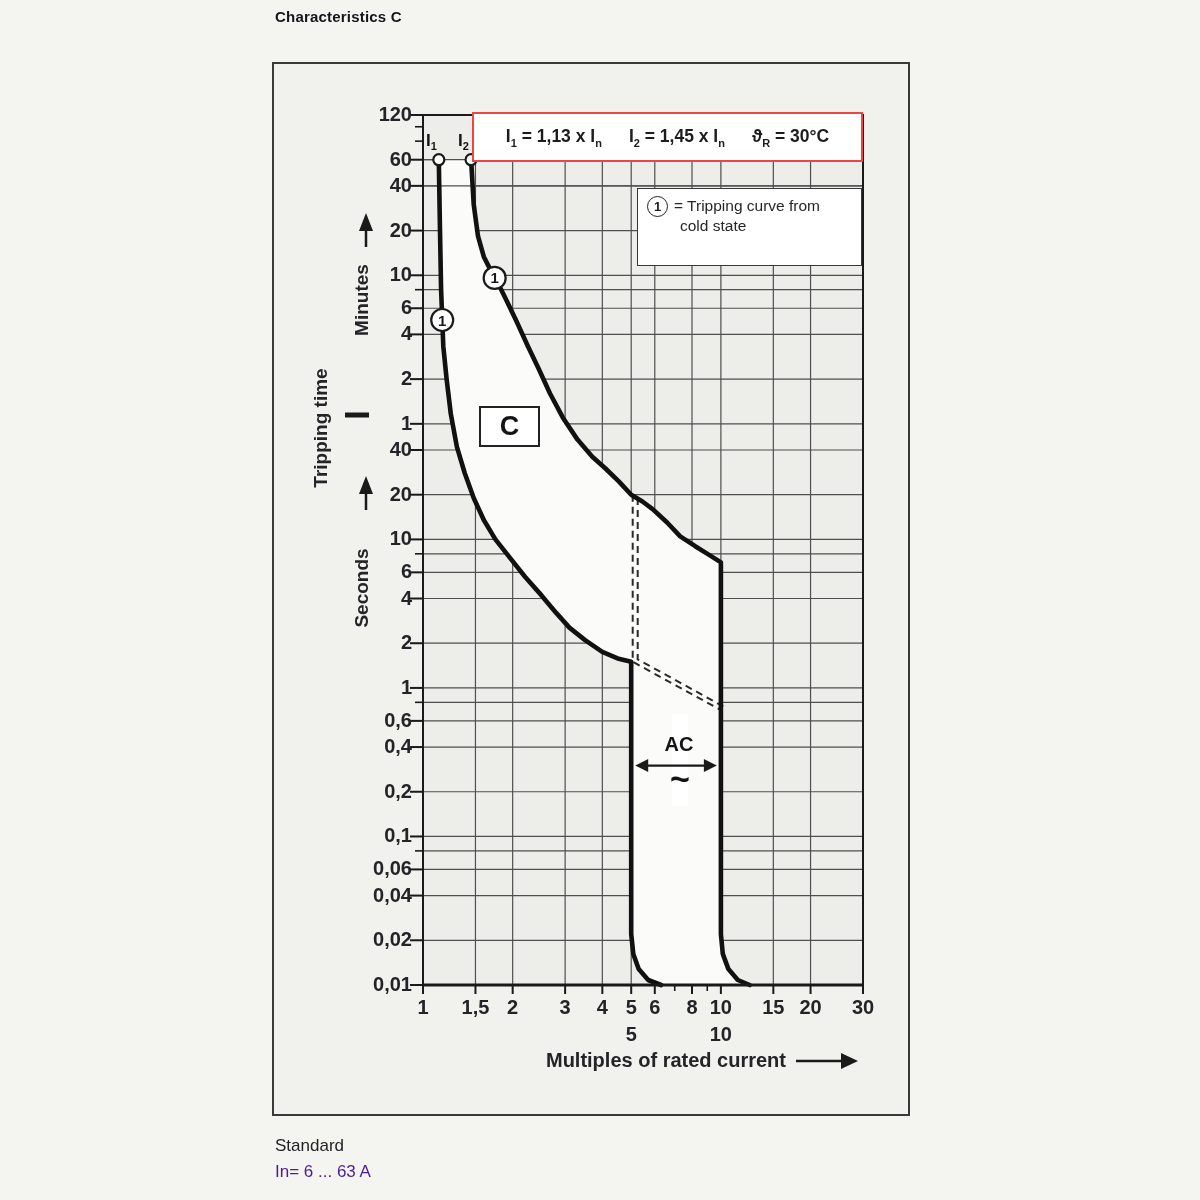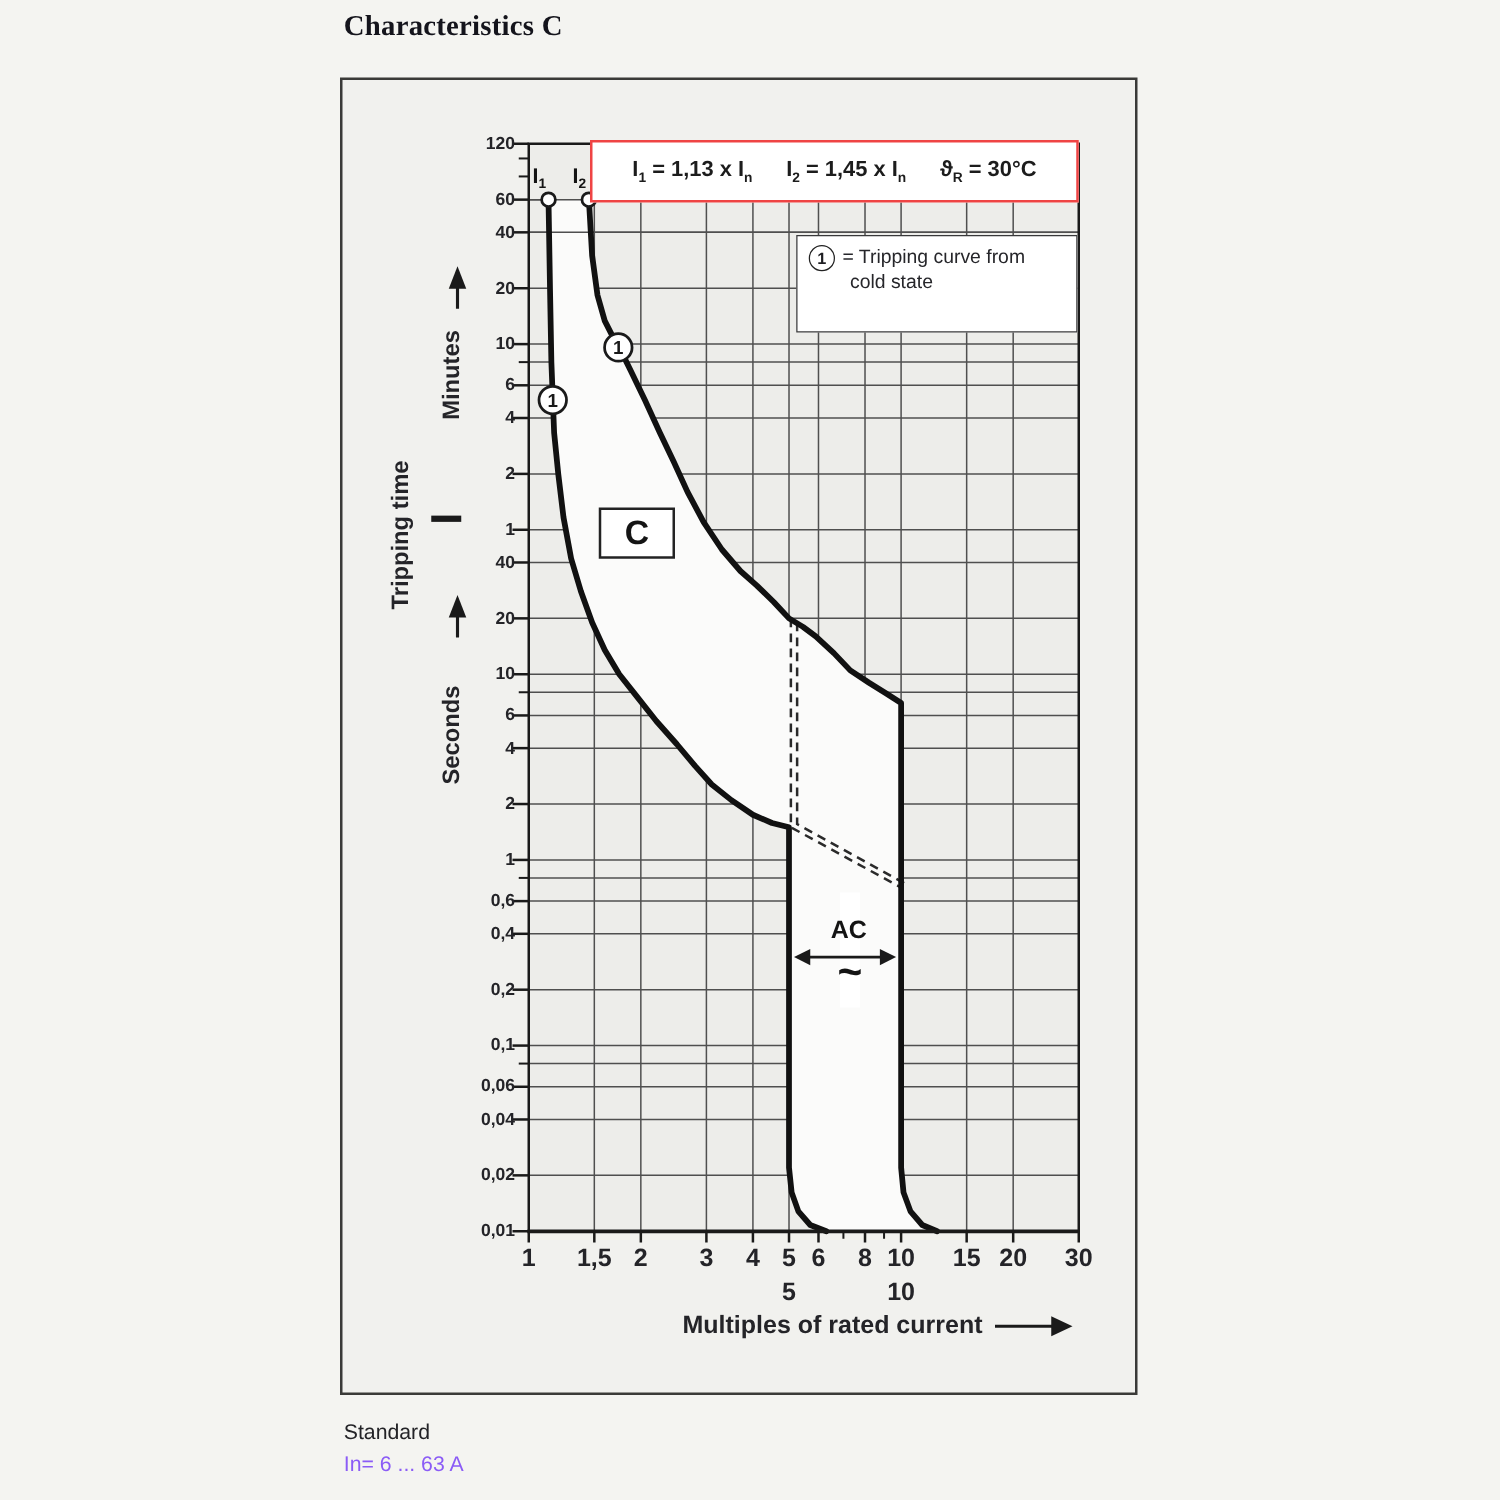--- a/index.html
+++ b/index.html
@@ -1,23 +1,23 @@
 <!DOCTYPE html>
 <html><head>
 <meta charset="utf-8">
 <style>
   html,body{margin:0;padding:0;}
   body{width:1200px;height:1200px;background:#f4f4f1;position:relative;
        font-family:"Liberation Sans",sans-serif;color:#1e1e22;overflow:hidden;}
   .abs{position:absolute;}
   #figure-box{left:272px;top:62px;width:634px;height:1050px;border:2px solid #3a3a38;background:#f1f1ee;}
-  #page-title{left:275px;top:8px;font-size:23px;font-weight:bold;color:#14141c;letter-spacing:.2px;font-family:Liberation Serif, serif;}
+  #page-title{left:275px;top:8px;font-size:15px;font-weight:bold;color:#14141c;letter-spacing:.2px;}
   svg{position:absolute;left:0;top:0;}
   #overlay{position:absolute;left:0;top:0;width:1200px;height:1200px;pointer-events:none;}
-  .ytick{position:absolute;width:78px;text-align:right;font-size:14px;font-weight:600;color:#242428;line-height:22px;}
+  .ytick{position:absolute;width:78px;text-align:right;font-size:20px;font-weight:600;color:#242428;line-height:22px;}
   .xtick{position:absolute;width:56px;text-align:center;font-size:20px;font-weight:600;color:#242428;line-height:22px;}
   .rot{transform:rotate(-90deg);transform-origin:center;text-align:center;font-size:19px;font-weight:600;color:#242428;}
   #minutes-label{left:307px;top:284px;width:110px;height:32px;line-height:32px;}
   #seconds-label{left:307px;top:572px;width:110px;height:32px;line-height:32px;}
   #tripping-time-label{left:241px;top:408px;width:160px;height:40px;line-height:40px;}
   #formula-box{left:472px;top:112px;width:387px;height:46px;background:#fff;border:2px solid #ef4444;
                display:flex;align-items:center;justify-content:center;gap:27px;font-size:17.5px;font-weight:bold;color:#1c1c1c;}
   #formula-box sub,.ilabel sub{font-size:11px;font-weight:bold;}
   #legend-box{left:637px;top:188px;width:225px;height:78px;background:#fff;border:1.5px solid #38383a;
               display:flex;align-items:flex-start;padding:7px 0 0 9px;box-sizing:border-box;}
@@ -27,21 +27,21 @@
   #legend-line2{margin-left:6px;}
   #band-label-box{left:479px;top:406px;width:57px;height:37px;background:#fff;border:2px solid #232323;
                   display:flex;align-items:center;justify-content:center;font-size:27px;font-weight:bold;color:#141414;}
   .ilabel{position:absolute;font-size:17px;font-weight:bold;color:#141414;}
   #i1-label{left:426px;top:131px;text-align:center;}
   #i2-label{left:458px;top:131px;}
   #ac-label{left:649px;top:733px;width:60px;text-align:center;font-size:20px;font-weight:bold;color:#141414;}
   #ac-wave{left:650px;top:758px;width:60px;text-align:center;font-size:34px;font-weight:bold;color:#141414;line-height:40px;}
   #x-axis-title{left:520px;top:1049px;width:266px;text-align:right;font-size:20px;font-weight:600;color:#242428;}
   #footer-line1{left:275px;top:1136px;font-size:17px;color:#232327;}
-  #footer-line2{left:275px;top:1162px;font-size:17px;color:#8b5cf6;}
+  #footer-line2{left:275px;top:1162px;font-size:17px;color:#4c1d95;}
 </style>
 </head>
 <body>
 
 <div class="abs" id="page-title">Characteristics C</div>
 
 <div class="abs" id="figure-box"></div>
 
 <svg id="chart" width="1200" height="1200">
     <rect x="423" y="115" width="440" height="870" fill="#ededea"></rect>

